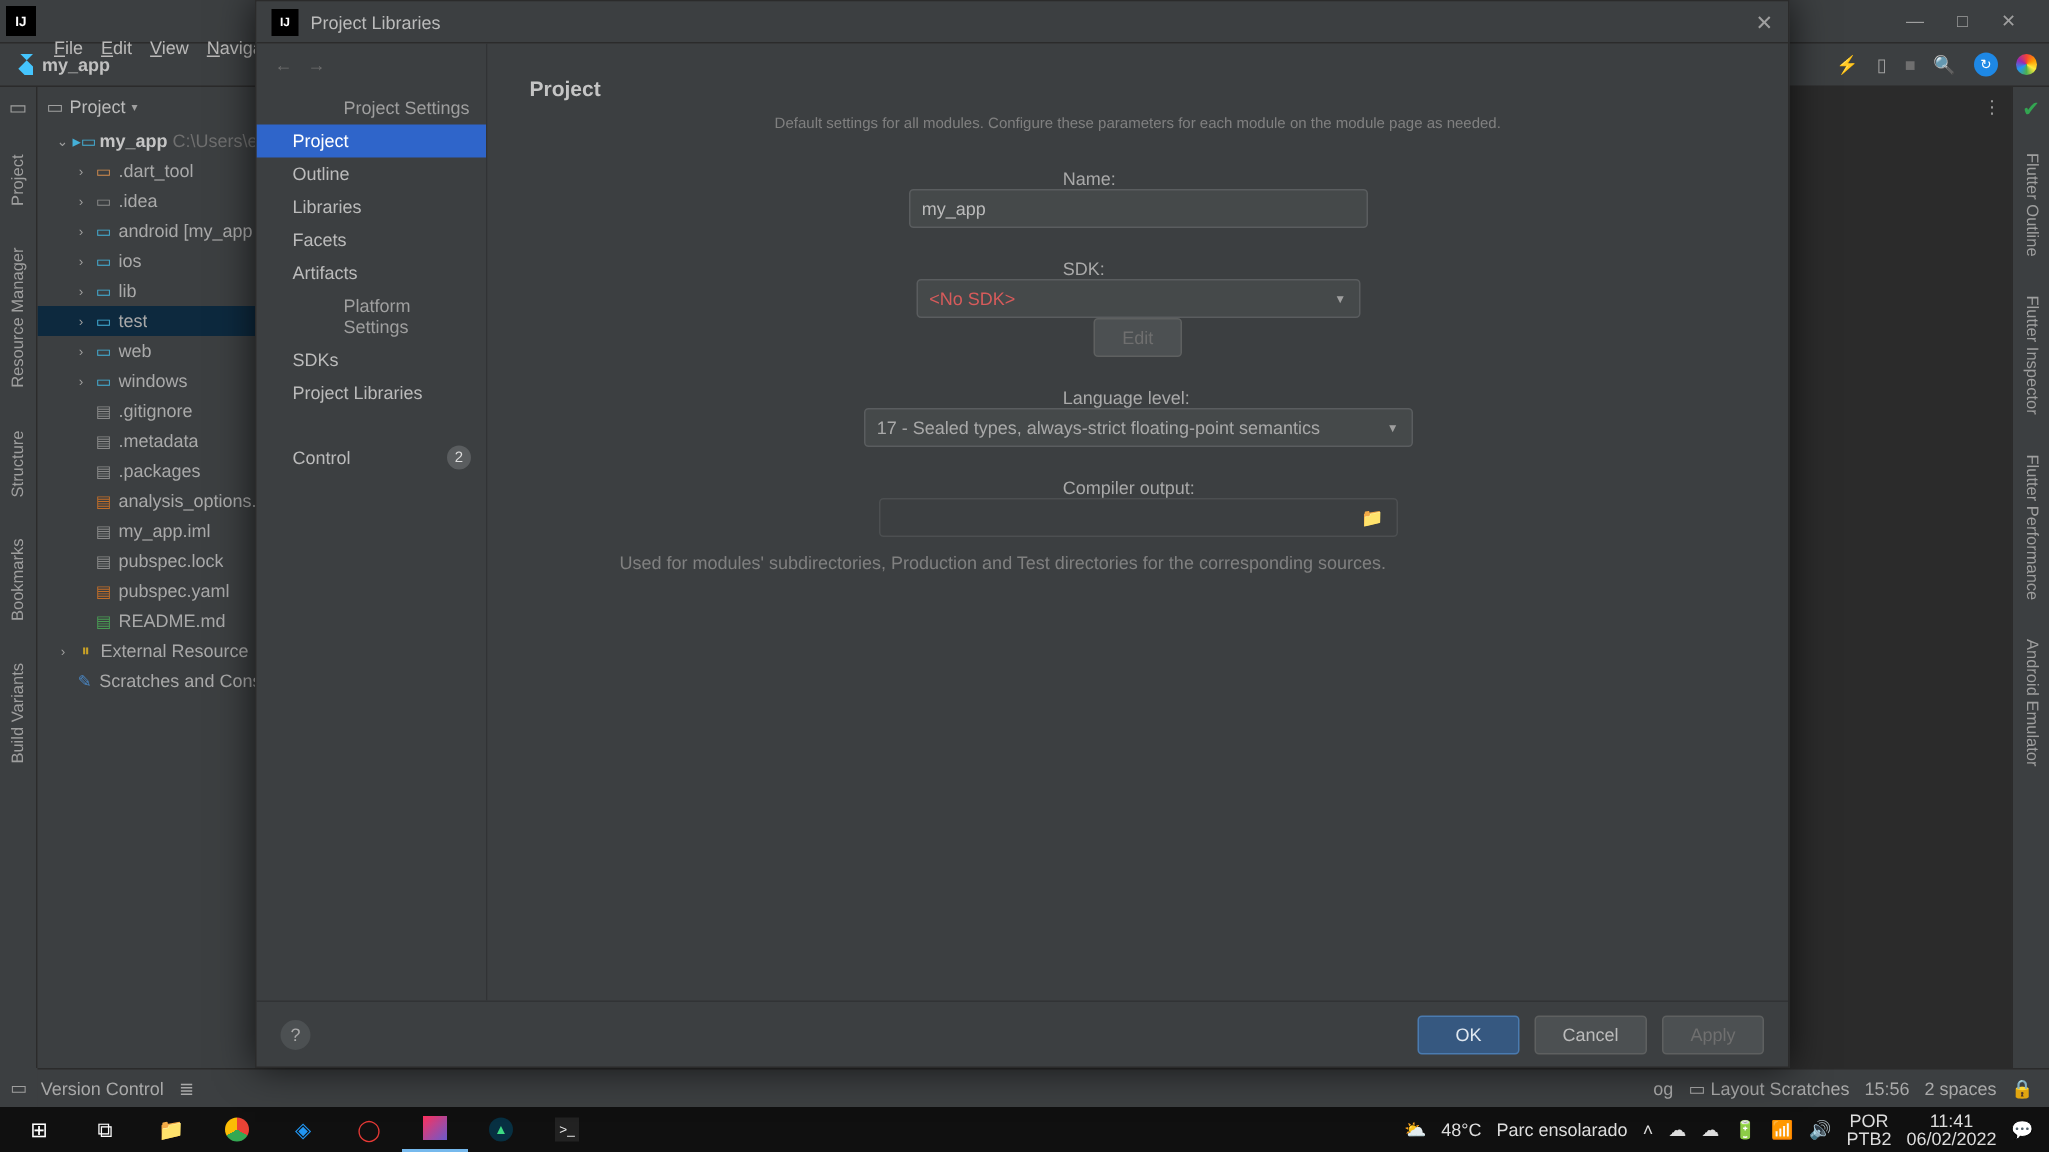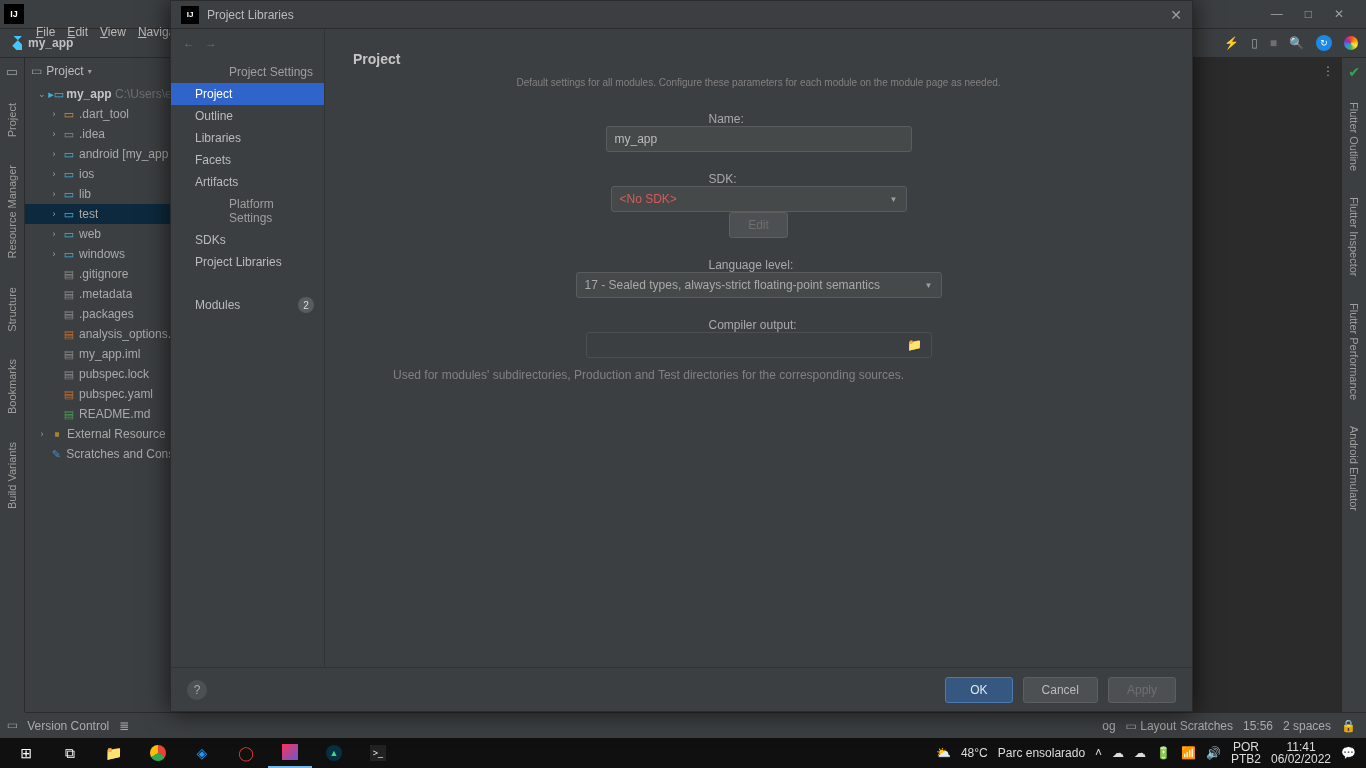--- a/index.html
+++ b/index.html
@@ -83,21 +83,21 @@
 .form-row { display:flex; align-items:center; margin-bottom:20px;flex-direction:column; }
 .form-row label { width:100px; color:#a9a9a9; }
 .form-row .field { width:306px; height:26px; background:#45494a; border:1px solid #5a5d5f; color:#bbb; padding:0 8px; display:flex; align-items:center; border-radius:3px; }
 .form-row .field.disabled { background:#3c3f41; border:1px solid #4c4f51; color:#6f6f6f; }
 .form-row .dropdown { width:296px; height:26px; background:#45494a; border:1px solid #5a5d5f; display:flex; align-items:center; padding:0 8px; border-radius:3px; cursor:pointer; }
 .form-row .dropdown .arrow { margin-left:auto; color:#9f9f9f; font-size:8px; }
 .form-row .dropdown.nosdk span:first-child { color:#d65b5b; }
 .form-row .wide-dd { width:366px; }
 .btn { background:#4c5052; border:1px solid #5e6060; color:#bbb; height:26px; padding:0 18px; border-radius:3px; cursor:pointer; display:inline-flex; align-items:center; justify-content:center; }
 .btn.disabled { color:#6f6f6f; }
-.hint { color:#808080; font-size:12px; margin-left:40px; margin-top:-10px; }
+.hint { color:#808080; font-size:12px; margin-left:60px; margin-top:-10px; }
 
 .dialog-footer { height:44px; border-top:1px solid #313335; display:flex; align-items:center; padding:0 16px; gap:10px; }
 .dialog-footer .help { width:20px; height:20px; border-radius:50%; background:#4c5052; color:#aaa; display:flex; align-items:center; justify-content:center; cursor:pointer; }
 .dialog-footer .spacer { flex:1; }
 .btn.primary { background:#365880; border:1px solid #4a7bb0; color:#e0e8f0; padding:0 24px; }
 
 .more-dots { letter-spacing:1px; }
 </style>
 </head>
 <body>
@@ -329,21 +329,21 @@
           <div class="item selected">Project</div>
           <div class="item">Outline</div>
           <div class="item">Libraries</div>
           <div class="item">Facets</div>
           <div class="item">Artifacts</div>
           <div class="section">Platform Settings</div>
           <div class="item">SDKs</div>
           <div class="item">Project Libraries</div>
           <div style="height: 20px;"></div>
           <div class="item">
-            <span>Modules</span>
+            <span>Control</span>
             <span class="badge">2</span>
           </div>
         </div>
     </div>
     <div class="dlg-content">
       <h1>Project</h1>
       <div class="desc">Default settings for all modules. Configure these parameters for each module on the module page as needed.</div>
 
       <div class="form-row">
         <label>Name:</label>

